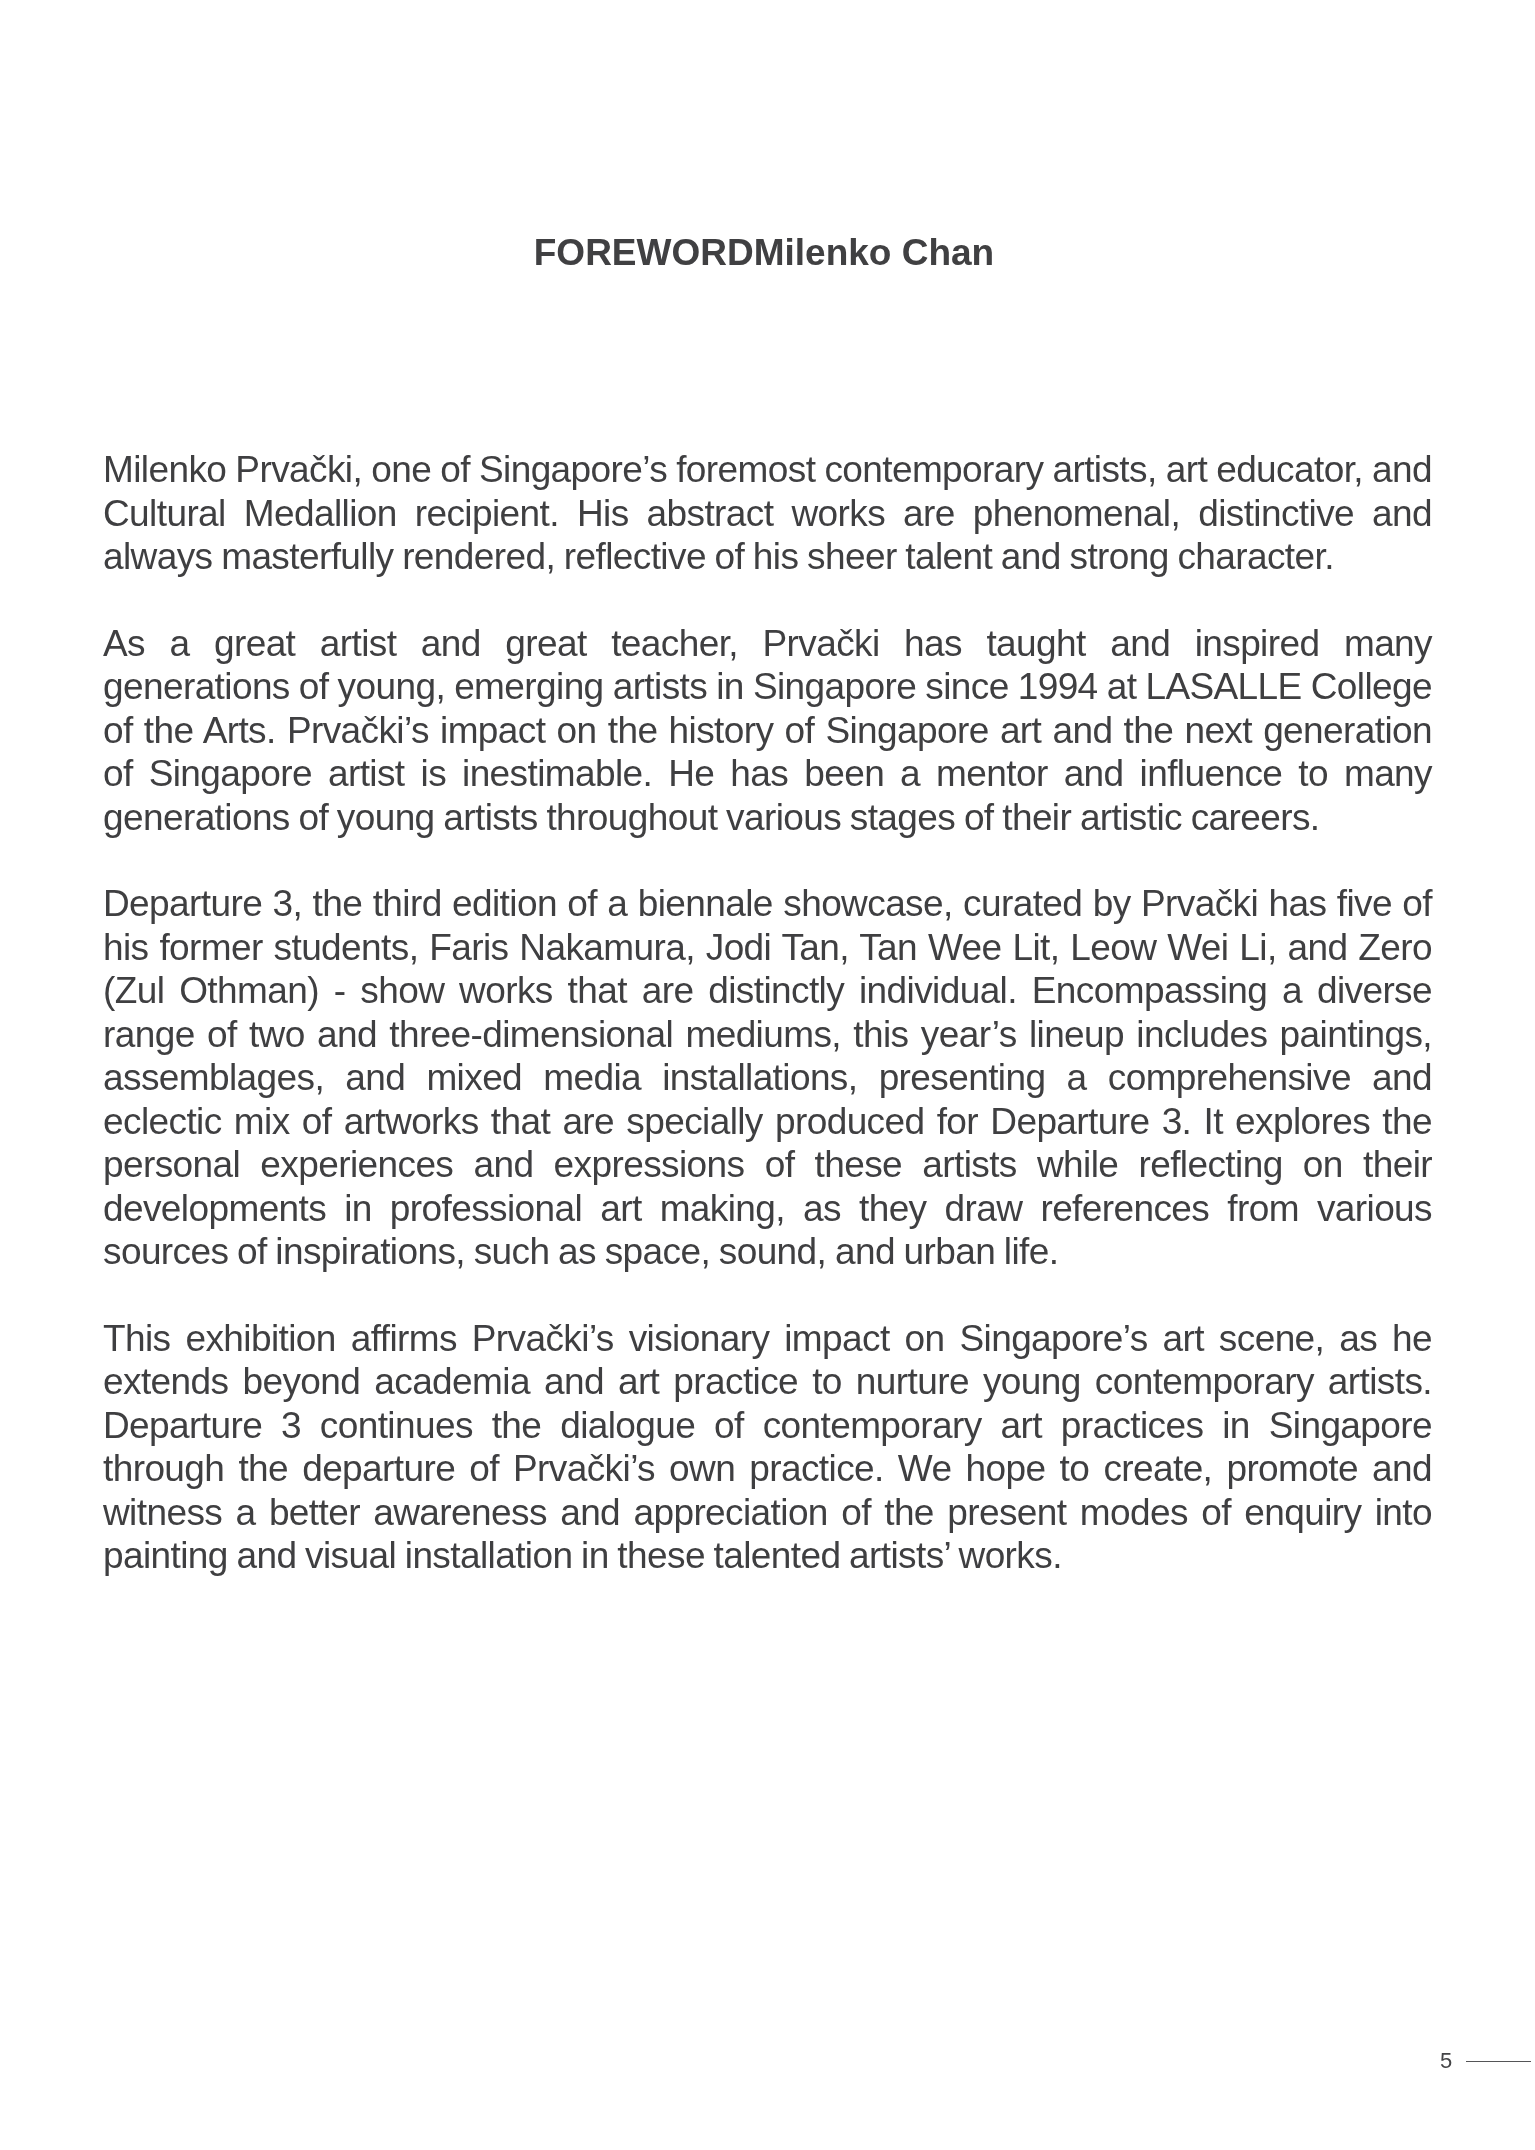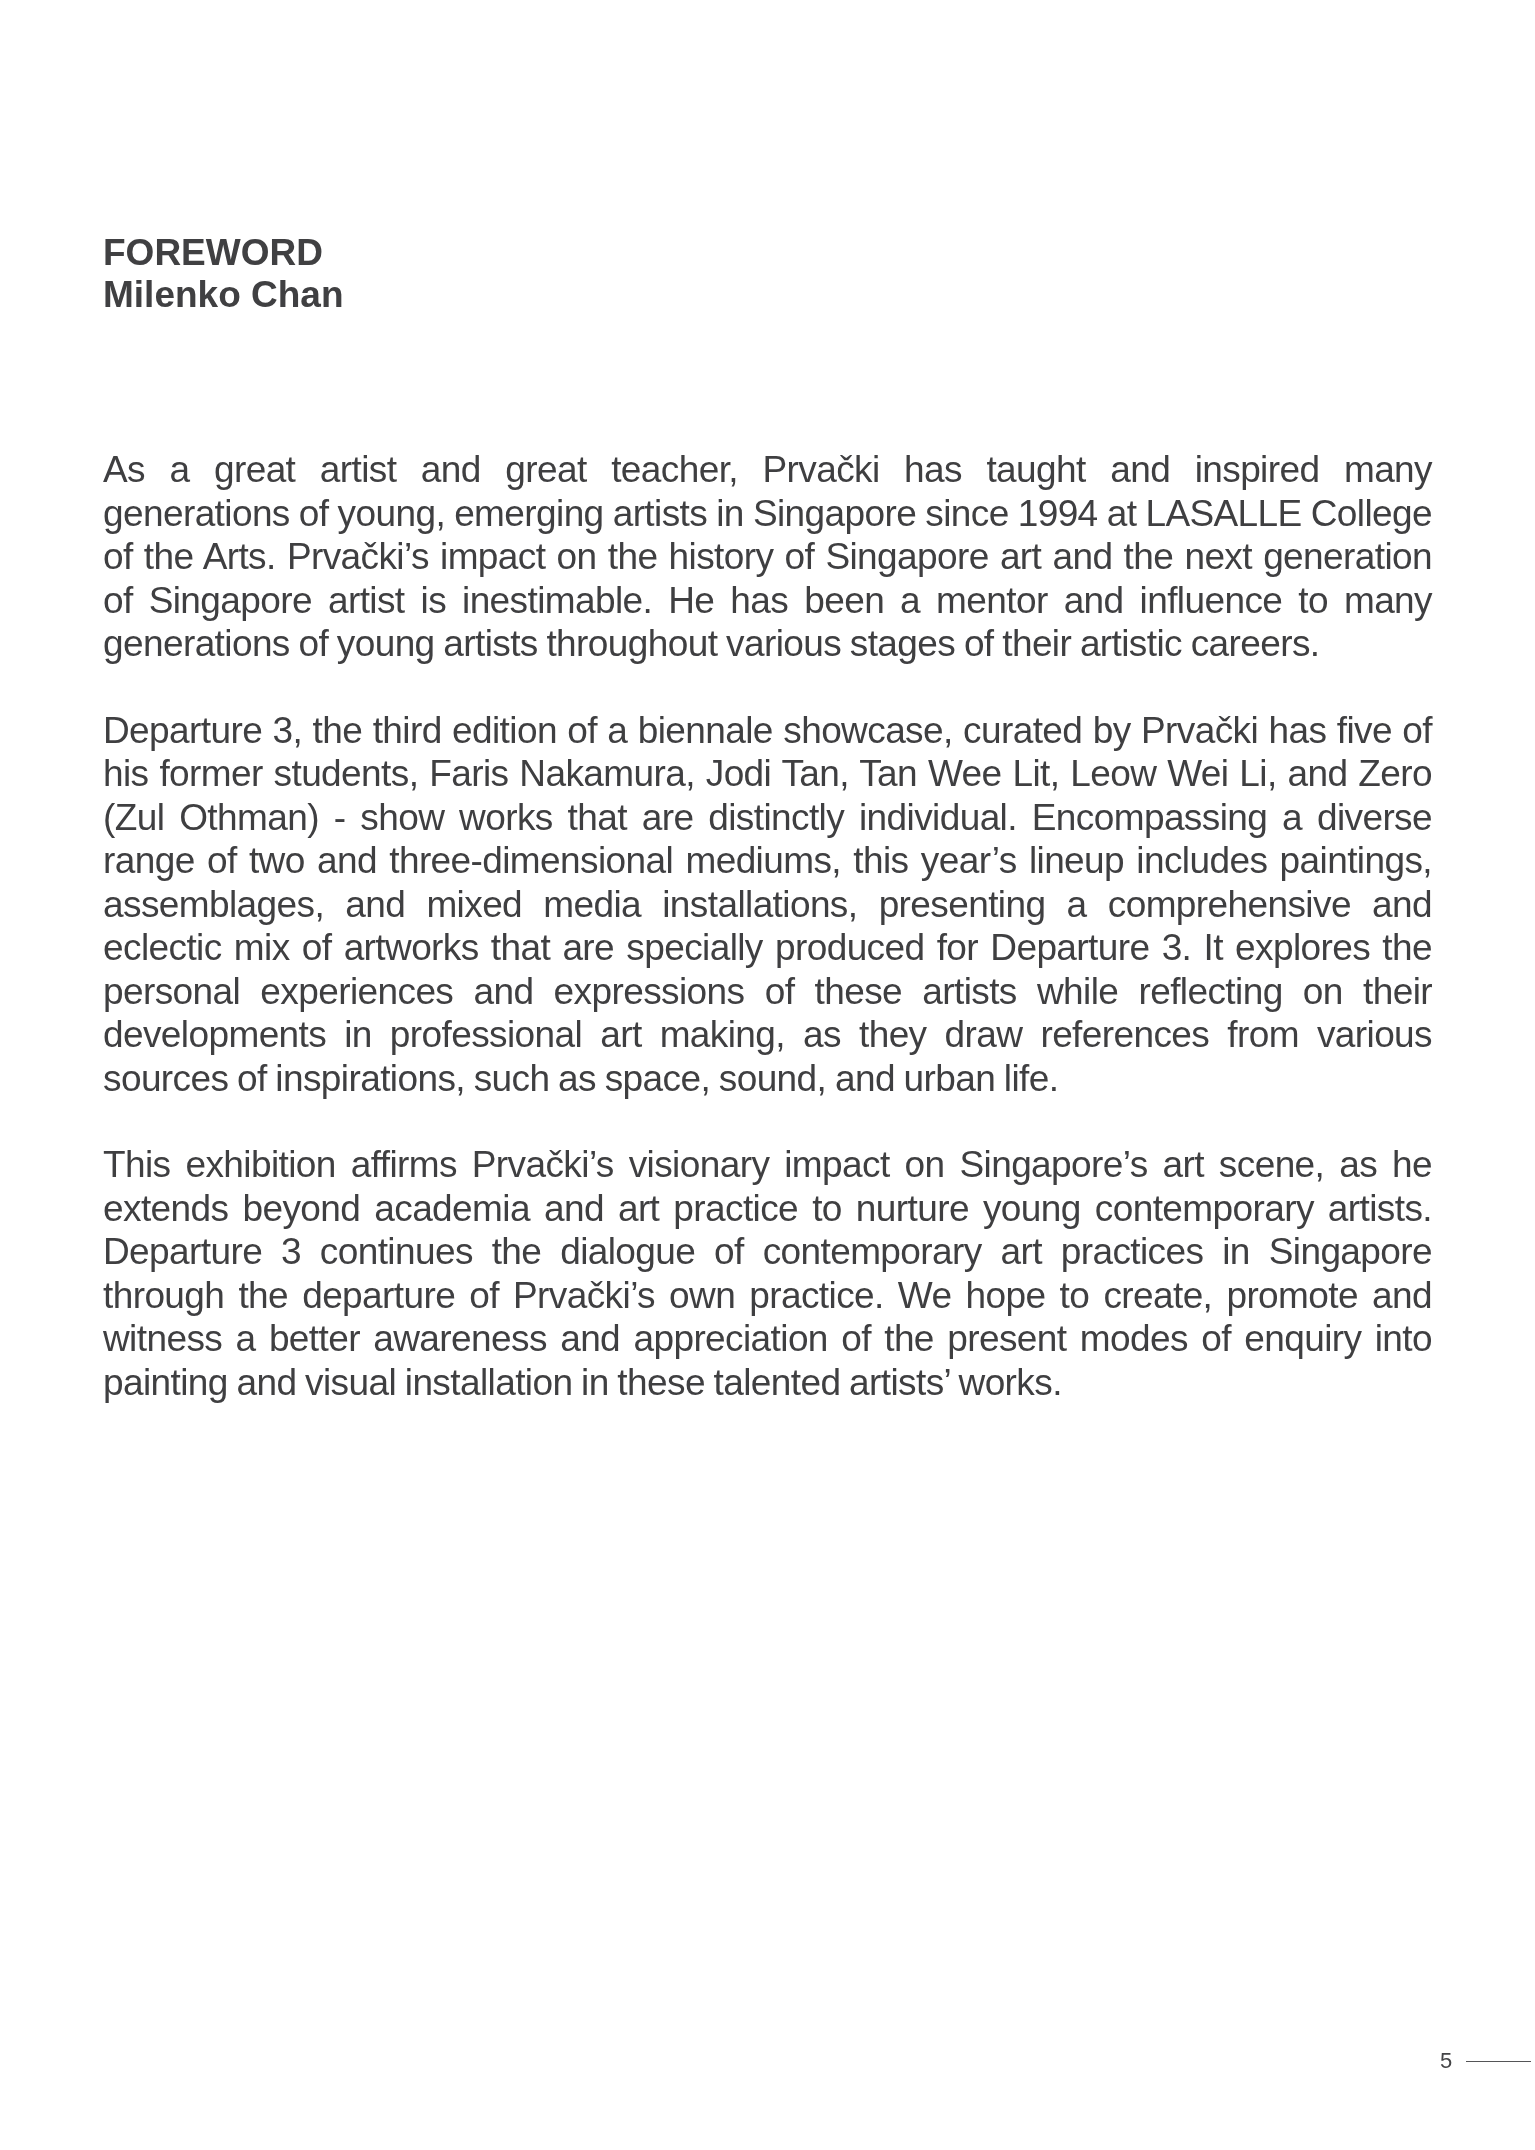--- a/index.html
+++ b/index.html
@@ -13,28 +13,27 @@
       position: relative;
       overflow: hidden;
       color: #3f3f41;
     }
     .header {
       position: absolute;
       top: 232px;
       left: 103px;
       width: 1322px;
       display: flex;
-      justify-content: flex-start;
+      justify-content: center;
       align-items: baseline;
       font-family: "Liberation Sans", sans-serif;
       font-weight: bold;
       font-size: 37px;
       color: #404042;
       letter-spacing: 0px;
-      flex-direction: column;
     }
     .body-text {
       position: absolute;
       top: 448px;
       left: 103px;
       width: 1329px;
       font-family: "Liberation Sans", sans-serif;
       font-size: 37px;
       line-height: 43.5px;
       color: #3f3f41;
@@ -66,20 +65,21 @@
   </style>
 </head>
 <body>
 
 <div class="header">
   <span>FOREWORD</span>
   <span>Milenko Chan</span>
 </div>
 
 <div class="body-text">
+  <p>Milenko Prvački, one of Singapore’s foremost contemporary artists, art educator, and Cultural Medallion recipient. His abstract works are phenomenal, distinctive and always masterfully rendered, reflective of his sheer talent and strong character.</p>
   <p>As a great artist and great teacher, Prvački has taught and inspired many generations of young, emerging artists in Singapore since 1994 at LASALLE College of the Arts. Prvački’s impact on the history of Singapore art and the next generation of Singapore artist is inestimable. He has been a mentor and influence to many generations of young artists throughout various stages of their artistic careers.</p>
   <p>Departure 3, the third edition of a biennale showcase, curated by Prvački has five of his former students, Faris Nakamura, Jodi Tan, Tan Wee Lit, Leow Wei Li, and Zero (Zul Othman) - show works that are distinctly individual. Encompassing a diverse range of two and three-dimensional mediums, this year’s lineup includes paintings, assemblages, and mixed media installations, presenting a comprehensive and eclectic mix of artworks that are specially produced for Departure 3. It explores the personal experiences and expressions of these artists while reflecting on their developments in professional art making, as they draw references from various sources of inspirations, such as space, sound, and urban life.</p>
   <p>This exhibition affirms Prvački’s visionary impact on Singapore’s art scene, as he extends beyond academia and art practice to nurture young contemporary artists. Departure 3 continues the dialogue of contemporary art practices in Singapore through the departure of Prvački’s own practice. We hope to create, promote and witness a better awareness and appreciation of the present modes of enquiry into painting and visual installation in these talented artists’ works.</p>
 </div>
 
 <div class="page-footer">
   <span>5</span>
   <span class="page-rule"></span>
 </div>
 

